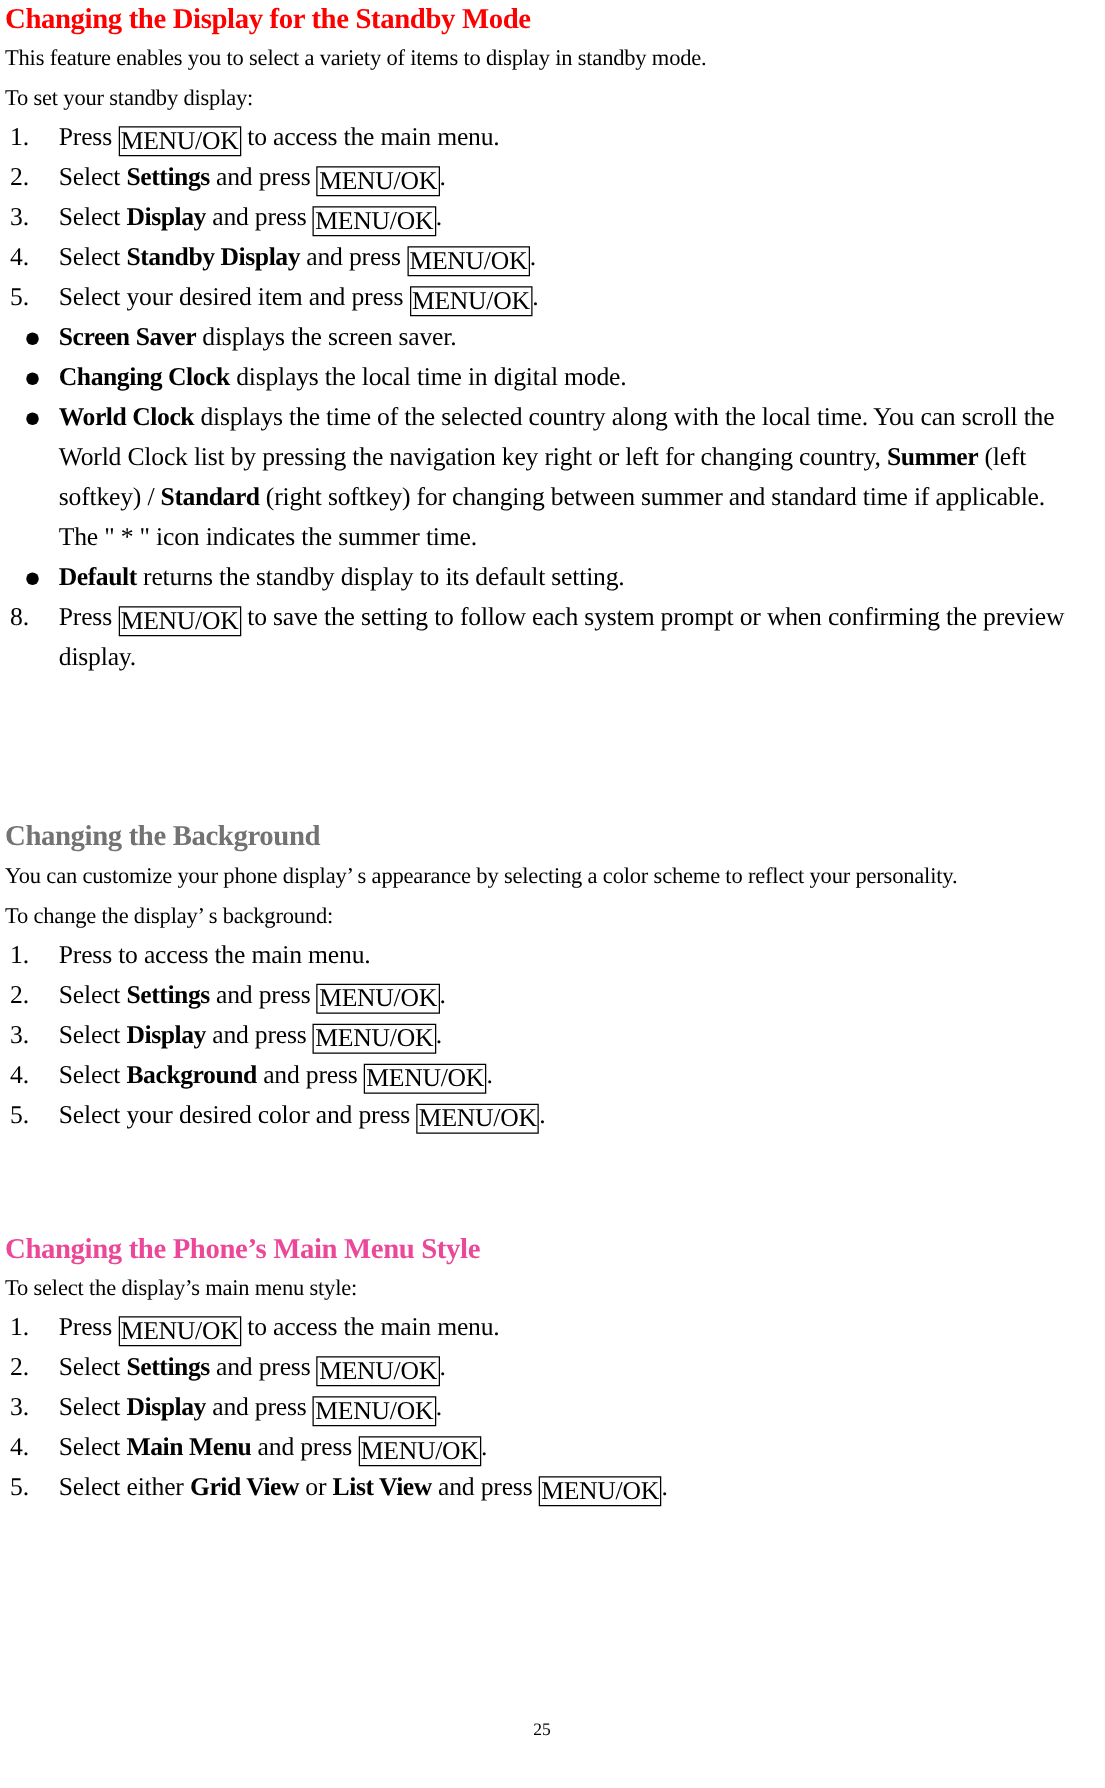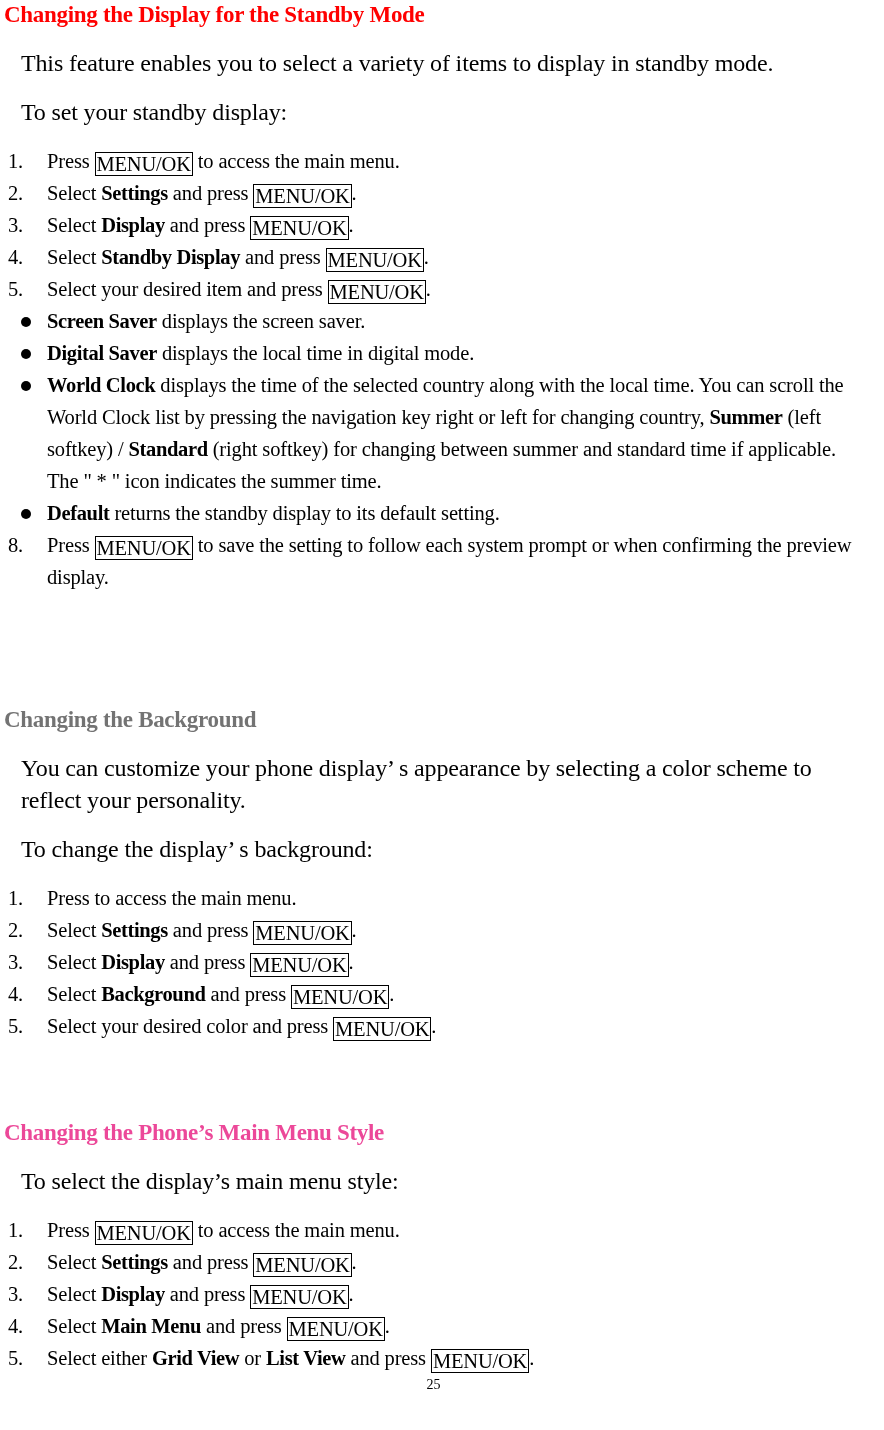--- a/index.html
+++ b/index.html
@@ -30,23 +30,23 @@
     line-height: 30px;
     font-weight: bold;
     margin: 0;
     padding: 0;
     letter-spacing: -0.3px;
     white-space: nowrap;
   }
 
   
   p.body-line {
-    font-size: 24px;
+    font-size: 18px;
     line-height: 32px;
-    margin: 17px;
+    margin: 0;
     padding: 0;
     letter-spacing: -0.15px;
   }
 
   
   ol.steps {
     list-style: none;
     margin: 0;
     padding: 0;
   }
@@ -148,21 +148,21 @@
     <li>
       <span class="num">5.</span><span>Select your desired item and press </span><span class="keybox">MENU/OK</span><span>.</span>
     </li>
   </ol>
 
   <ul class="bullets">
     <li>
       <span class="bullet-dot"></span><span class="b">Screen Saver</span><span> displays the screen saver.</span>
     </li>
     <li>
-      <span class="bullet-dot"></span><span class="b">Digital Saver</span><span> displays the local time in digital mode.</span>
+      <span class="bullet-dot"></span><span class="b">Changing Clock</span><span> displays the local time in digital mode.</span>
     </li>
     <li>
       <span class="bullet-dot"></span><span class="b">World Clock</span><span> displays the time of the selected country along with the local time. You can scroll the World Clock list by pressing the navigation key right or left for changing country, </span><span class="b">Summer</span><span> (left softkey) / </span><span class="b">Standard</span><span> (right softkey) for changing between summer and standard time if applicable. The " * " icon indicates the summer time.</span>
     </li>
     <li>
       <span class="bullet-dot"></span><span class="b">Default</span><span> returns the standby display to its default setting.</span>
     </li>
   </ul>
 
   <ol class="steps">

